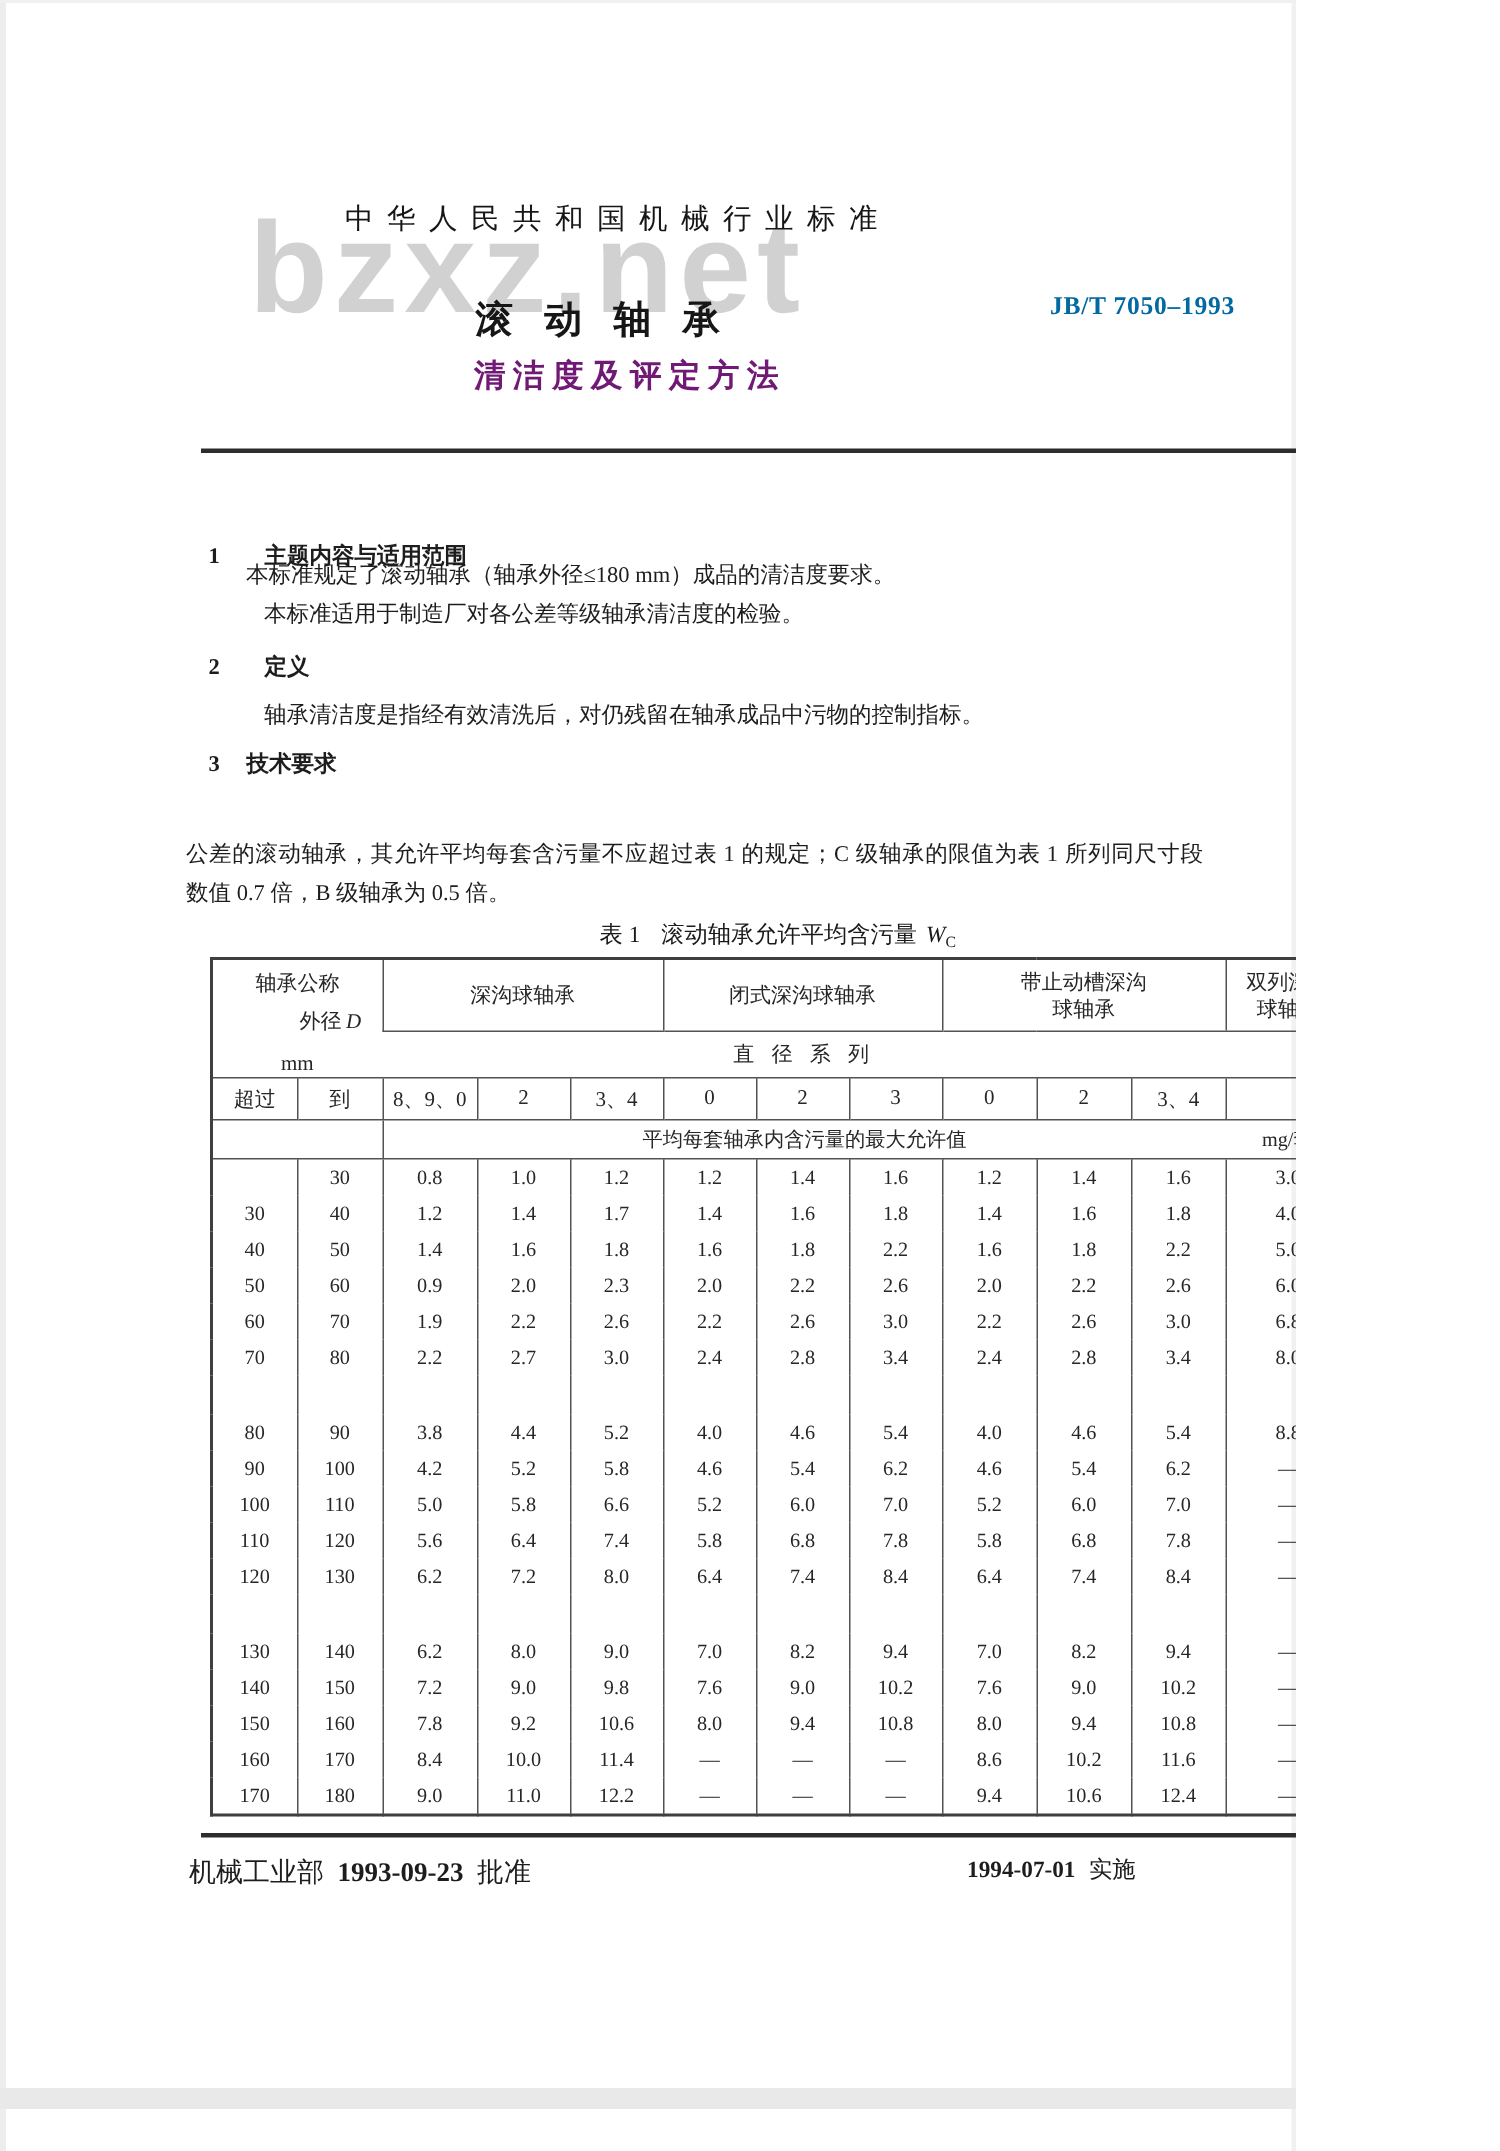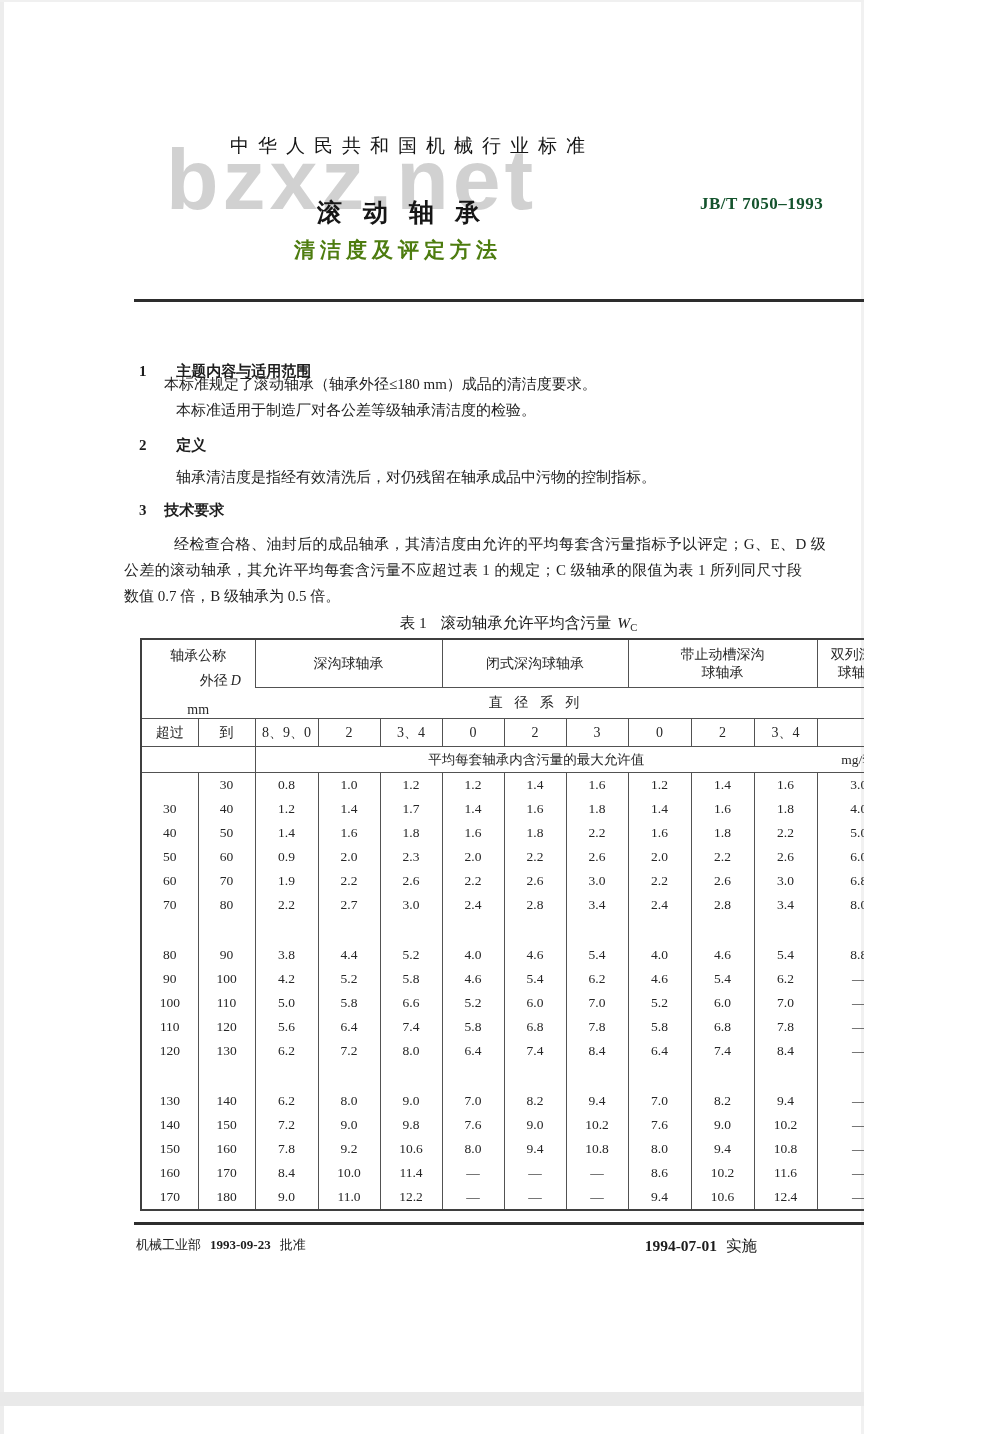--- a/index.html
+++ b/index.html
@@ -22,29 +22,29 @@
     font-family:"Liberation Sans","DejaVu Sans",sans-serif;
     font-size:86px;font-weight:bold;letter-spacing:4px;
     color:#9b9b9b;opacity:0.45;z-index:0;line-height:1;
   }
   .org-line{
     position:absolute;left:230px;top:133px;
     font-size:19px;letter-spacing:9px;color:#161616;z-index:1;
   }
   .std-code{
     position:absolute;left:700px;top:194px;
-    font-size:17px;font-weight:bold;color:#14532d;z-index:1;letter-spacing:0.5px;
+    font-size:17px;font-weight:bold;color:#0369a1;z-index:1;letter-spacing:0.5px;
   }
   .doc-title{
     position:absolute;left:317px;top:196px;
     font-size:25px;font-weight:600;letter-spacing:21px;color:#161616;z-index:1;
   }
   .doc-subtitle{
-    position:absolute;left:294px;top:236px;
-    font-size:21px;font-weight:600;letter-spacing:5px;color:#4d7c0f;z-index:1;
+    position:absolute;left:316px;top:236px;
+    font-size:21px;font-weight:600;letter-spacing:5px;color:#701a75;z-index:1;
   }
   .rule{position:absolute;background:#2d2d2d;z-index:1;}
   .rule-header{left:134px;top:299px;width:758px;height:3px;}
   .rule-footer{left:134px;top:1222px;width:758px;height:3px;}
 
   .line{position:absolute;font-size:15px;line-height:1.2;white-space:nowrap;z-index:1;}
   .sec-num{font-weight:bold;}
   .sec-txt{font-weight:bold;}
 
   .tbl-caption{
@@ -73,21 +73,21 @@
   tr.hr4 td{height:25px;border-bottom:1px solid #525252;font-size:13.5px;}
   td.left-head{vertical-align:top;}
   td.left-head .l1{margin-top:7px;}
   td.left-head .l2{margin-top:7px;margin-left:44px;}
   td.left-head .lu{margin-top:12px;}
   td.left-head i{font-style:italic;margin-left:3px;}
   .series-cell{letter-spacing:4px;}
   tr[data-name="table-row"] td{height:24px;font-size:13.5px;border-top:none;border-bottom:none;}
   tr.spacer td{height:26px;border-top:none;border-bottom:none;}
 
-  .footer-left{position:absolute;left:136px;top:1236px;font-size:13px;z-index:1;white-space:nowrap;}
+  .footer-left{position:absolute;left:126px;top:1236px;font-size:18px;z-index:1;white-space:nowrap;}
   .footer-right{position:absolute;right:107px;top:1236px;font-size:15.5px;z-index:1;white-space:nowrap;}
   .footer-left .b,.footer-right .b{font-weight:bold;}
   .footer-left .sp{margin-right:9px;}
   .footer-right .sp{margin-right:9px;}
   .page-num{position:absolute;left:876px;top:1260px;font-size:14px;z-index:1;}
 </style>
 </head>
 <body>
 
 <div class="page" data-name="document-page">
@@ -114,21 +114,20 @@
   <div class="line" style="left:139px;top:436px;" data-name="section-heading-2">
     <span class="sec-num" data-name="section-number">2</span>
     <span class="sec-txt" style="margin-left:26px;" data-name="section-title">定义</span>
   </div>
   <div class="line" style="left:176px;top:468px;" data-name="paragraph-line">轴承清洁度是指经有效清洗后，对仍残留在轴承成品中污物的控制指标。</div>
 
   <div class="line" style="left:139px;top:501px;" data-name="section-heading-3">
     <span class="sec-num" data-name="section-number">3</span>
     <span class="sec-txt" style="margin-left:14px;" data-name="section-title">技术要求</span>
   </div>
-  <div class="line" style="left:174px;top:535px;letter-spacing:0.4px;" data-name="paragraph-line">经检查合格、油封后的成品轴承，其清洁度由允许的平均每套含污量指标予以评定；G、E、D 级</div>
   <div class="line" style="left:124px;top:561px;letter-spacing:0.4px;" data-name="paragraph-line">公差的滚动轴承，其允许平均每套含污量不应超过表 1 的规定；C 级轴承的限值为表 1 所列同尺寸段</div>
   <div class="line" style="left:124px;top:587px;" data-name="paragraph-line">数值 0.7 倍，B 级轴承为 0.5 倍。</div>
 
   <div class="tbl-caption" data-name="table-caption">
     <span class="pfx" data-name="table-number">表 1</span><span data-name="table-title">滚动轴承允许平均含污量</span><span class="sym" data-name="symbol-w">W</span><span class="sub" data-name="symbol-w-subscript">C</span>
   </div>
 
   <table class="t" data-name="cleanliness-table">
     <colgroup>
       <col style="width:57px">

